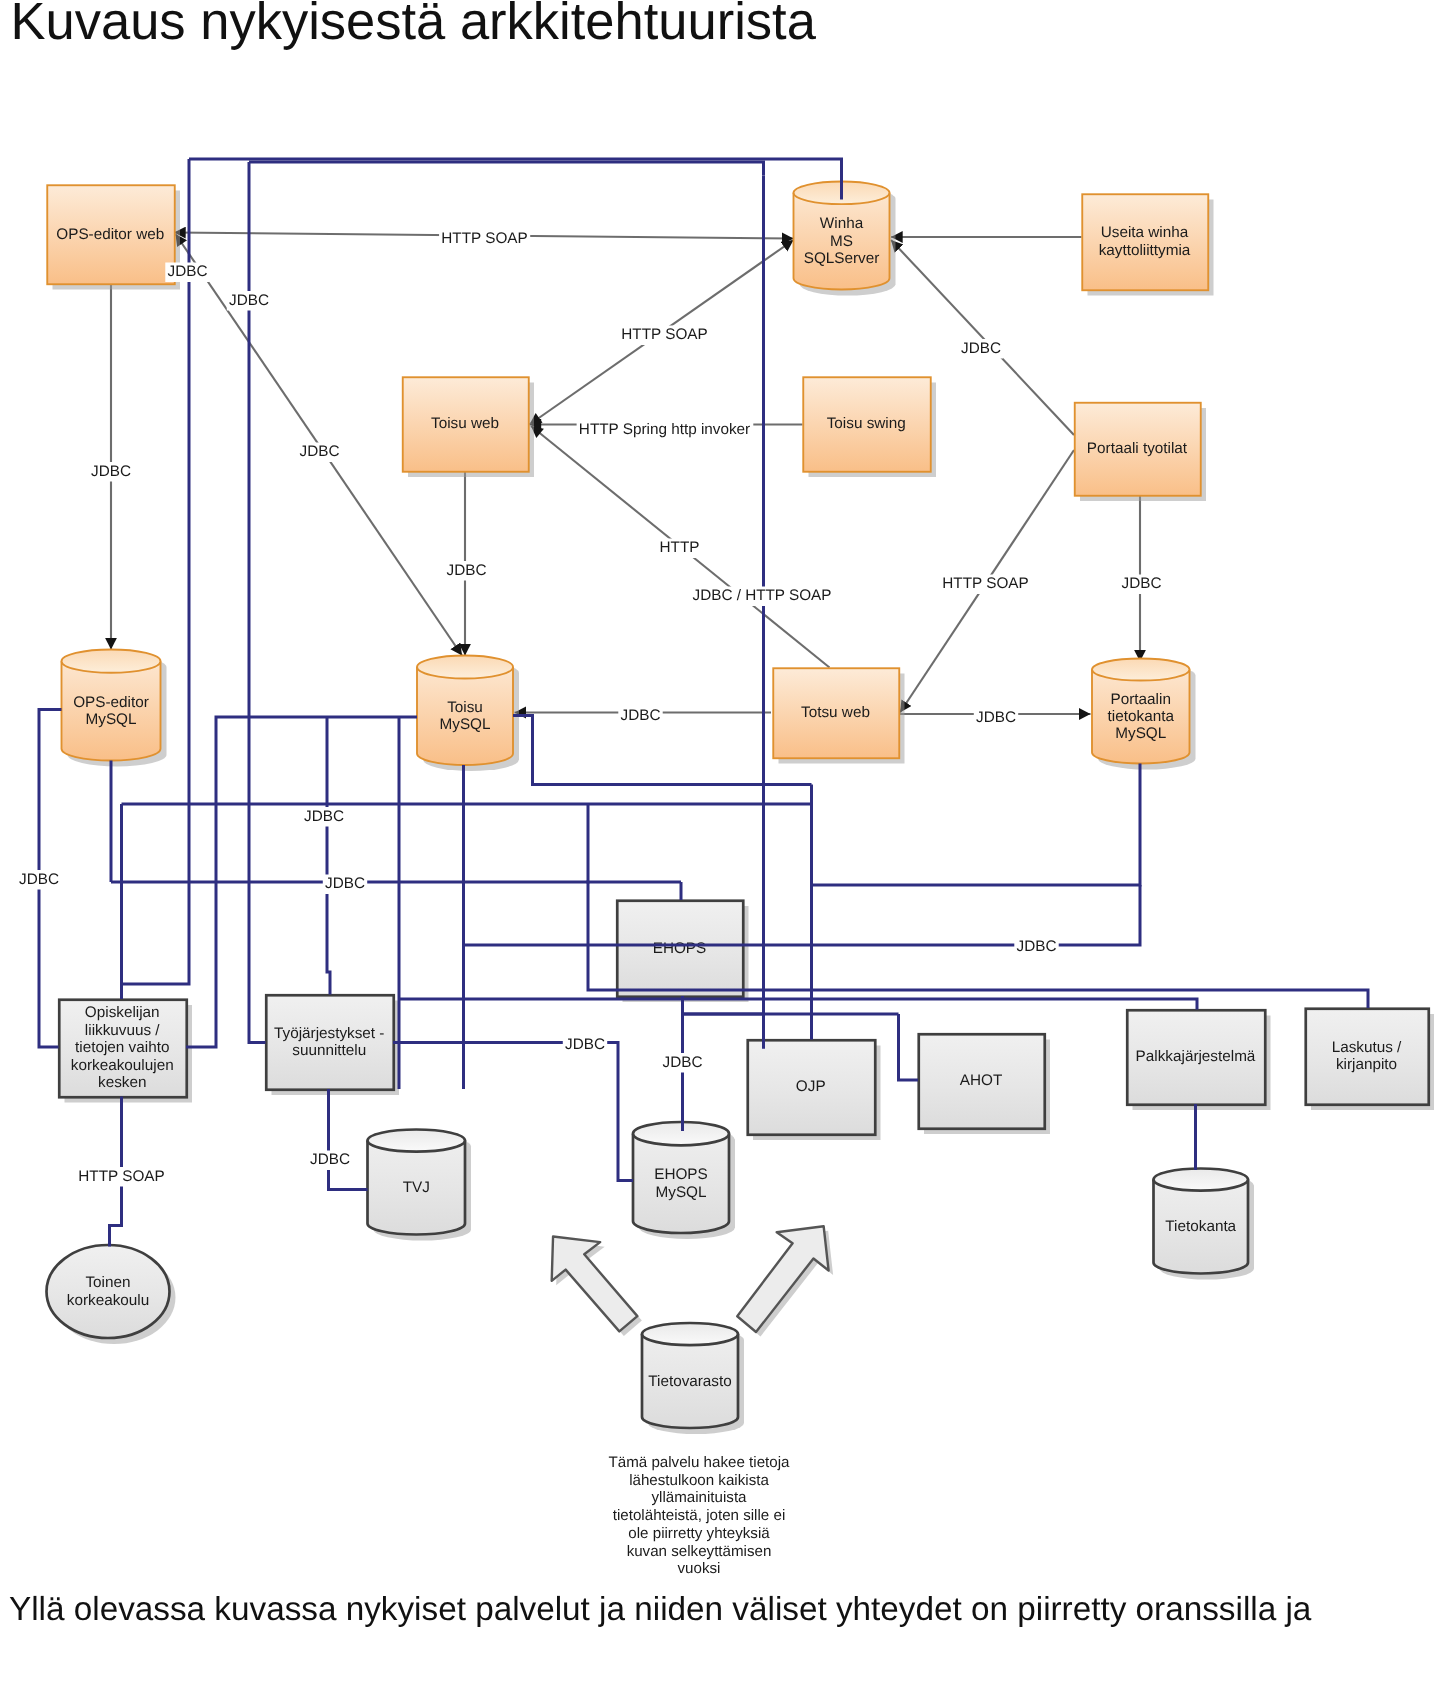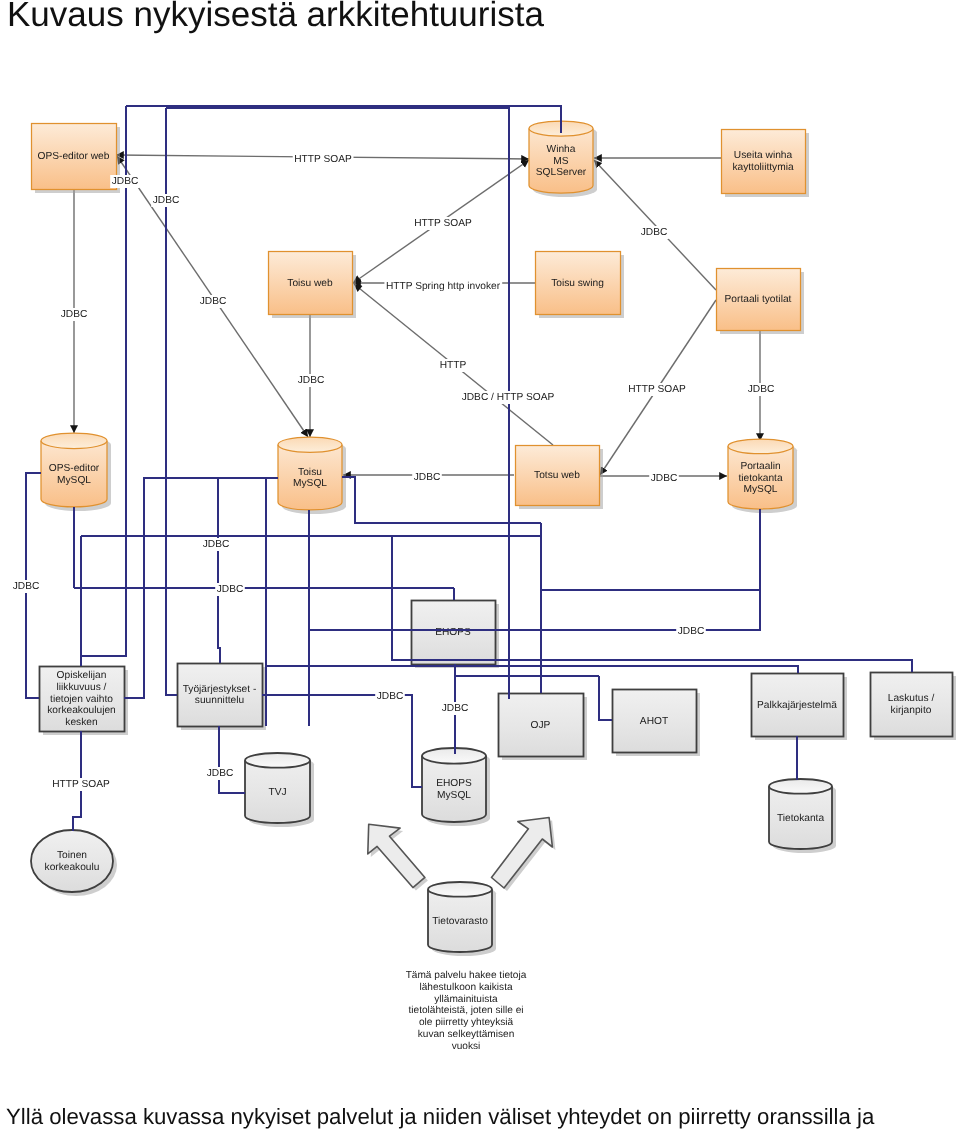--- a/index.html
+++ b/index.html
@@ -1,20 +1,20 @@
 <!DOCTYPE html>
 <html><head>
 <meta charset="utf-8">
 <style>
   html,body{margin:0;padding:0;background:#ffffff;}
   *{-webkit-font-smoothing:antialiased;text-rendering:geometricPrecision;}
   body{width:960px;height:1138px;font-family:"Liberation Sans",sans-serif;overflow:hidden;position:relative;}
   #page-title{position:absolute;left:7px;top:-5px;font-size:35px;color:#111;white-space:nowrap;}
   #diagram{position:absolute;left:0;top:0;width:960px;height:1070px;}
-  #footer{position:absolute;left:6px;top:1104px;font-size:22.2px;color:#111;white-space:nowrap;}
+  #footer{position:absolute;left:6px;top:1060px;font-size:22.2px;color:#111;white-space:nowrap;}
   .nlabel{font-family:"Liberation Sans",sans-serif;font-size:10.2px;fill:#1b1b1b;text-anchor:middle;}
   .elabel{font-family:"Liberation Sans",sans-serif;font-size:10.2px;fill:#1b1b1b;text-anchor:middle;}
   .note{font-family:"Liberation Sans",sans-serif;font-size:10.1px;fill:#1b1b1b;text-anchor:middle;}
 </style>
 </head>
 <body>
 
 <div id="page-title">Kuvaus nykyisestä arkkitehtuurista</div>
 <svg id="diagram" viewBox="0 0 960 1070" width="960" height="1070" xmlns="http://www.w3.org/2000/svg">
   <defs>

